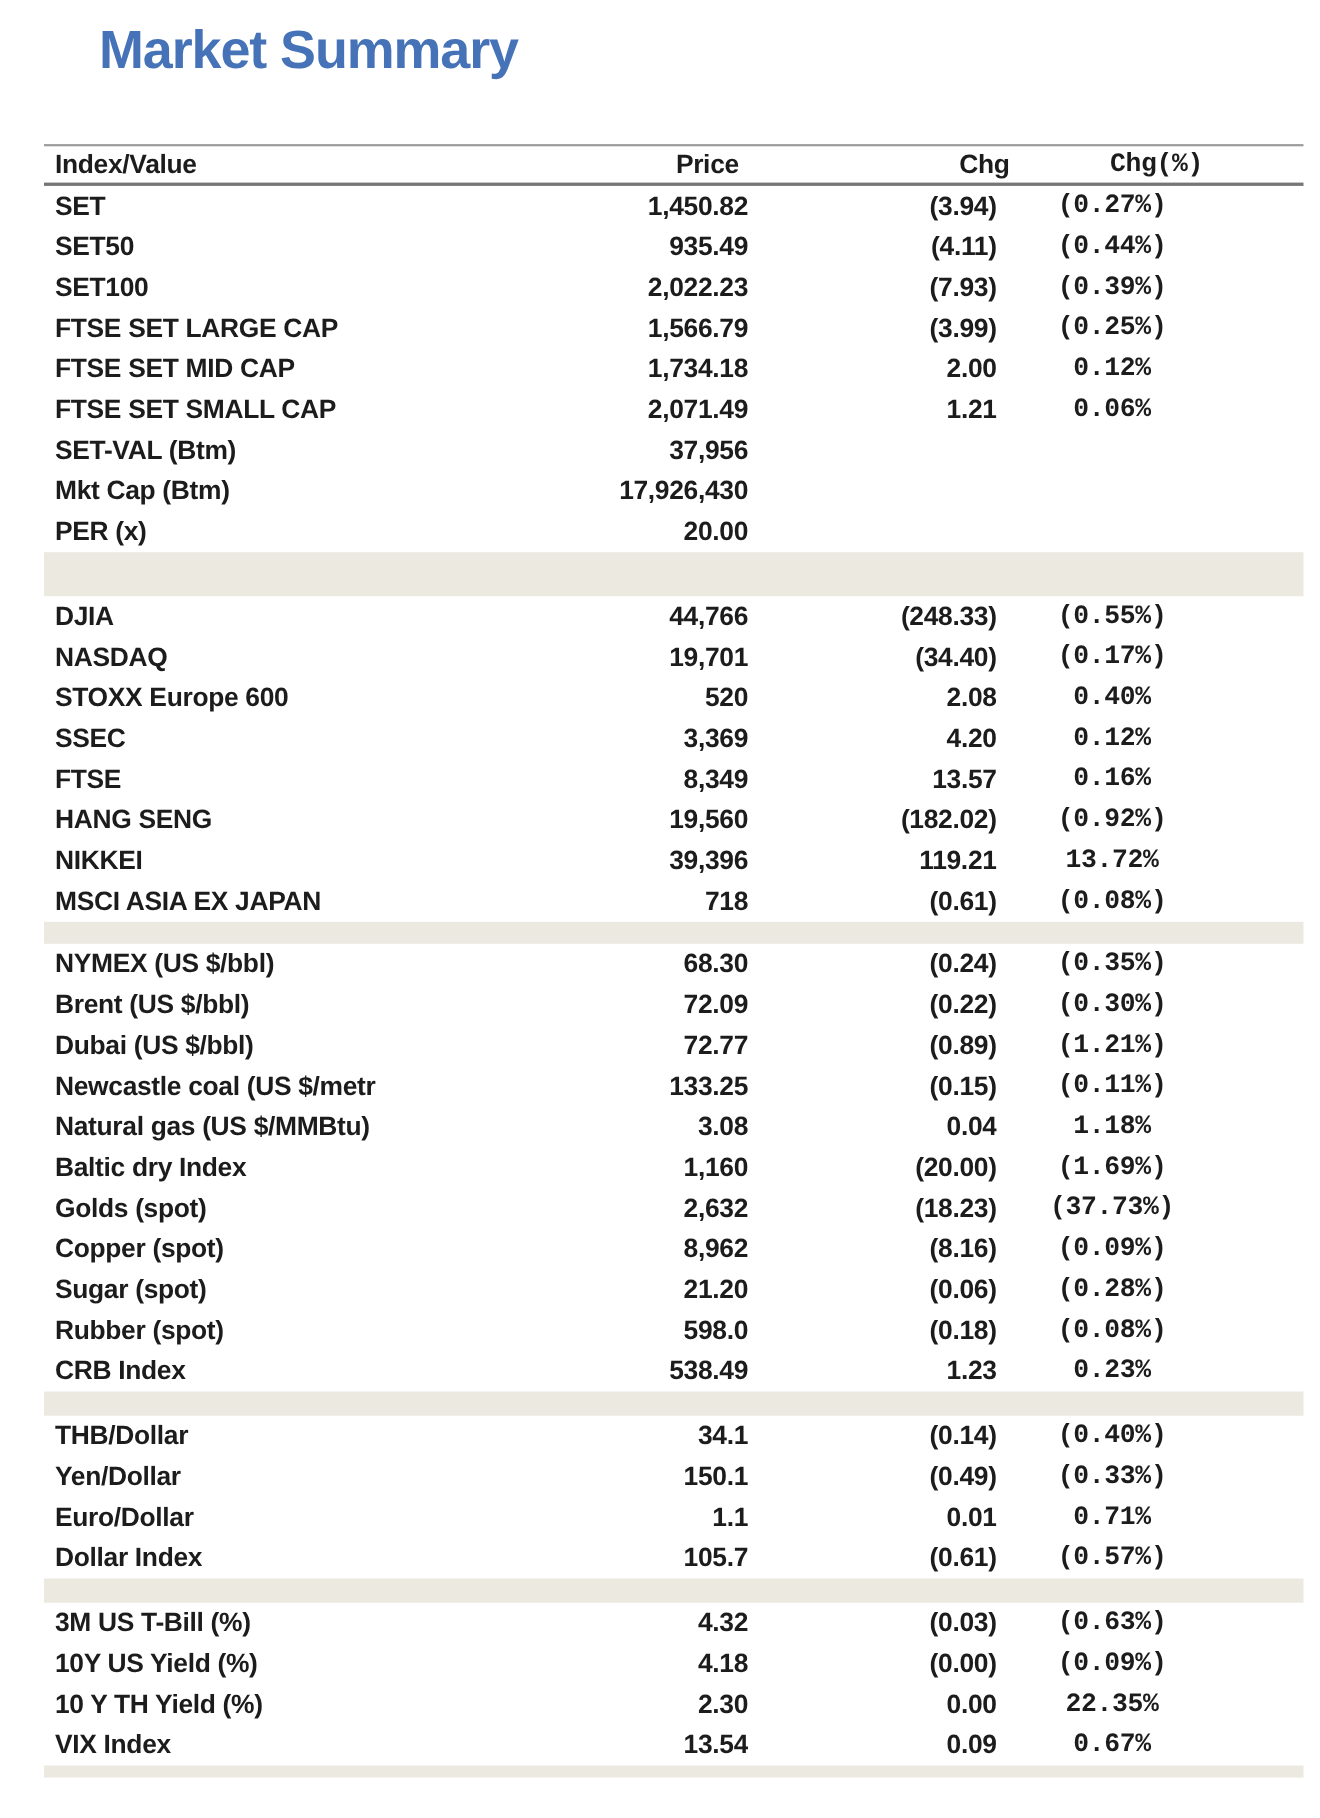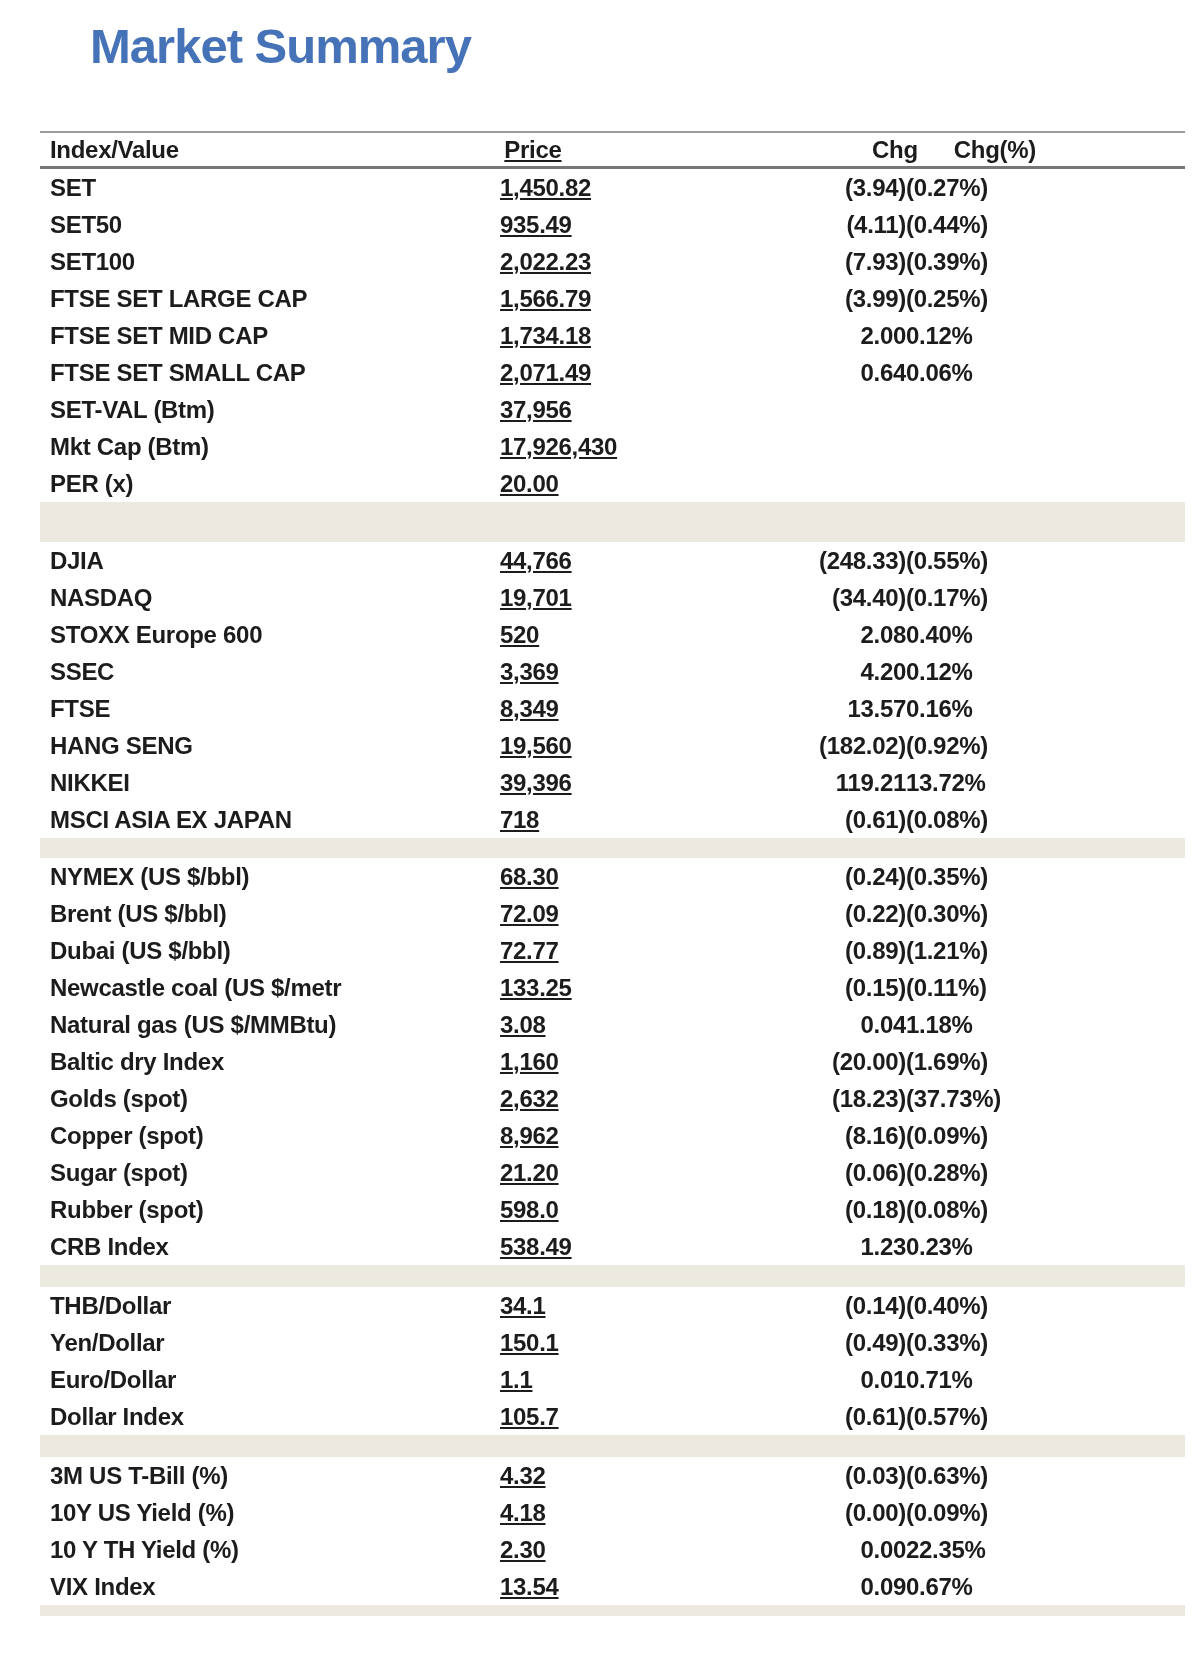--- a/index.html
+++ b/index.html
@@ -46,23 +46,23 @@
     height:37px;
   }
   .cell{
     font-size:24px;
     font-weight:700;
     letter-spacing:-0.3px;
     white-space:nowrap;
     overflow:hidden;
   }
   .c-label{width:460px;text-align:left;padding-left:10px;}
-  .c-price{width:180px;text-decoration:underline;}
+  .c-price{width:180px;text-align:right;}
   .c-chg{width:226px;text-align:right;}
-  .c-chgpct{width:210px;text-align:left;}
+  .c-chgpct{width:210px;text-align:center;font-family:Liberation Mono, monospace;}
   .c-pad{flex:1;}
   .band{
     width:100%;
     background:var(--band-color);
   }
   .band-1{height:40px;}
   .band-2{height:20px;}
   .band-3{height:22px;}
   .band-4{height:22px;}
   .band-5{height:11px;}
@@ -112,21 +112,21 @@
       <div class="row">
         <div class="cell c-label">FTSE SET MID CAP</div>
         <div class="cell c-price">1,734.18</div>
         <div class="cell c-chg">2.00</div>
         <div class="cell c-chgpct">0.12%</div>
         <div class="c-pad"></div>
       </div>
       <div class="row">
         <div class="cell c-label">FTSE SET SMALL CAP</div>
         <div class="cell c-price">2,071.49</div>
-        <div class="cell c-chg">0.64</div>
+        <div class="cell c-chg">1.21</div>
         <div class="cell c-chgpct">0.06%</div>
         <div class="c-pad"></div>
       </div>
       <div class="row">
         <div class="cell c-label">SET-VAL (Btm)</div>
         <div class="cell c-price">37,956</div>
         <div class="cell c-chg"></div>
         <div class="cell c-chgpct"></div>
         <div class="c-pad"></div>
       </div>

